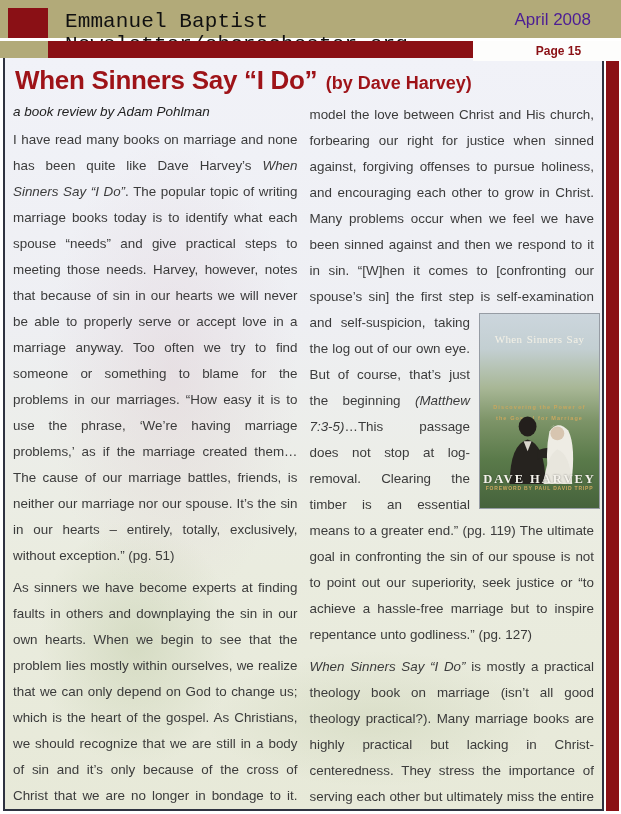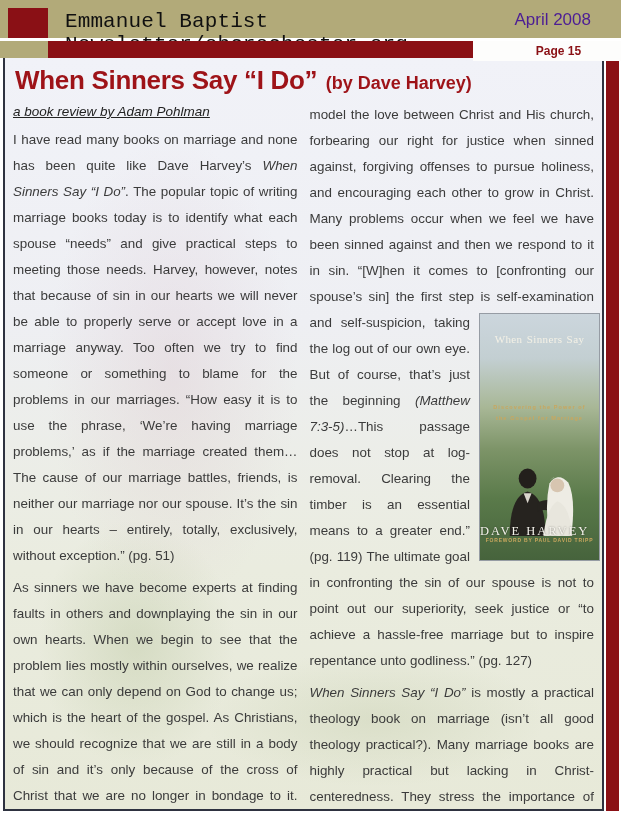--- a/index.html
+++ b/index.html
@@ -67,33 +67,32 @@
   .article-title{margin:2px 0 6px 2px;color:#9e1318;}
   .t-main{font-size:26px;font-weight:bold;letter-spacing:-0.3px;}
   .t-sub{font-size:18px;font-weight:bold;margin-left:4px;}
 
   .cols{display:flex;gap:12px;}
   .col{flex:1 1 0;min-width:0;}
 
   .byline{
     font-size:13.5px;font-style:italic;color:#222;
     margin:2px 0 8px 0;
-    text-decoration:underline;
   }
 
   .body-p, p.body-p{
     margin:0 0 6px 0;
     text-align:justify;
     font-size:13.4px;line-height:26px;color:#3b3b3b;
   }
 
   
   .cover-float{
     float:right;
-    width:121px;height:248px;
+    width:121px;height:196px;
     margin:3px -6px 5px 9px;
     position:relative;
     display:block;
     background:linear-gradient(180deg,#ccd6dd 0%,#c3cfd2 18%,#a8b796 38%,#7d9468 55%,#5a7a4a 75%,#46633c 100%);
     border:1px solid #969ca4;
     box-sizing:border-box;
     overflow:hidden;
   }
   .cover-title{
     position:absolute;top:12px;left:0;width:100%;
@@ -109,21 +108,21 @@
   .cover-sub1,.cover-sub2{
     position:absolute;left:0;width:100%;
     text-align:center;font-size:5.5px;letter-spacing:1.1px;
     color:#c9a75e;display:block;font-weight:bold;
   }
   .cover-sub1{top:80px;}
   .cover-sub2{top:91px;}
   .cover-couple{position:absolute;left:0;bottom:24px;width:100%;height:95px;display:block;}
   .cover-author{
     position:absolute;bottom:16px;left:0;width:100%;
-    font-family:"Liberation Serif",serif;font-weight:normal;
+    text-align:center;font-family:"Liberation Serif",serif;font-weight:bold;
     font-size:12.5px;letter-spacing:2px;color:#f5f3ec;display:block;
     text-shadow:0 0 2px rgba(0,0,0,0.45);
   }
   .cover-foreword{
     position:absolute;bottom:7px;left:0;width:100%;
     text-align:center;font-size:5px;letter-spacing:0.8px;
     color:#c9a75e;display:block;font-weight:bold;
   }
 </style>
 </head>

